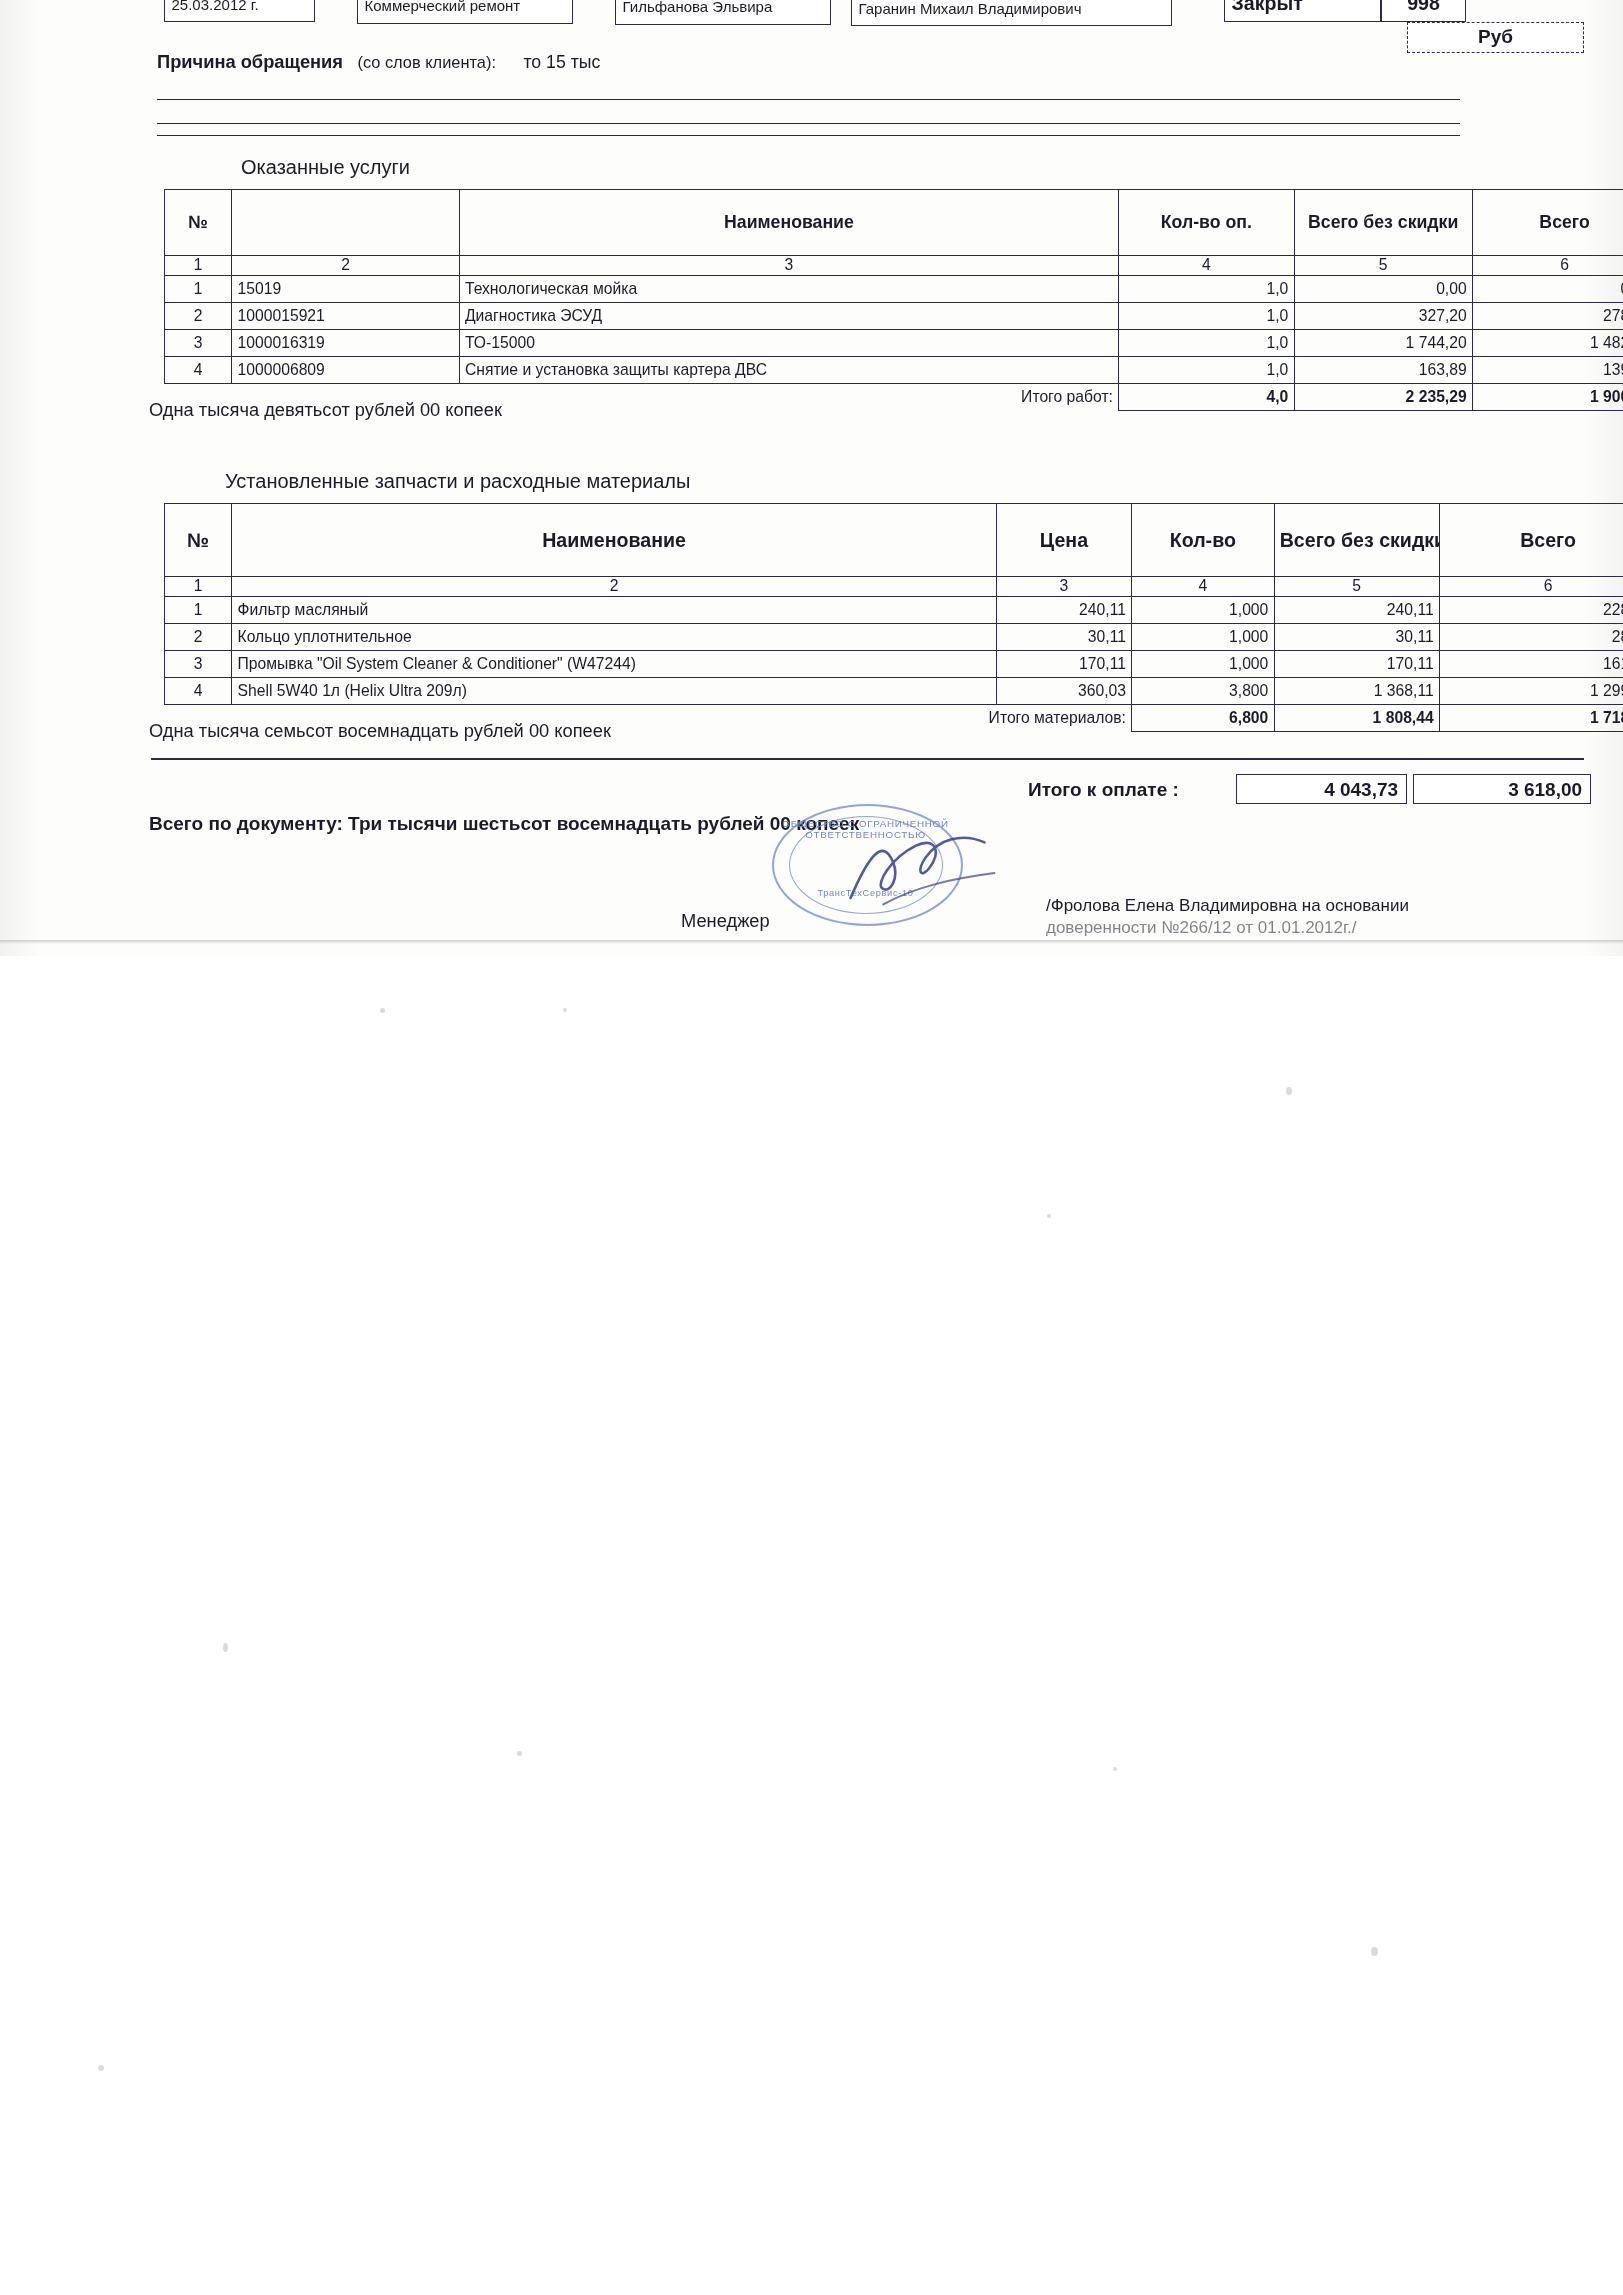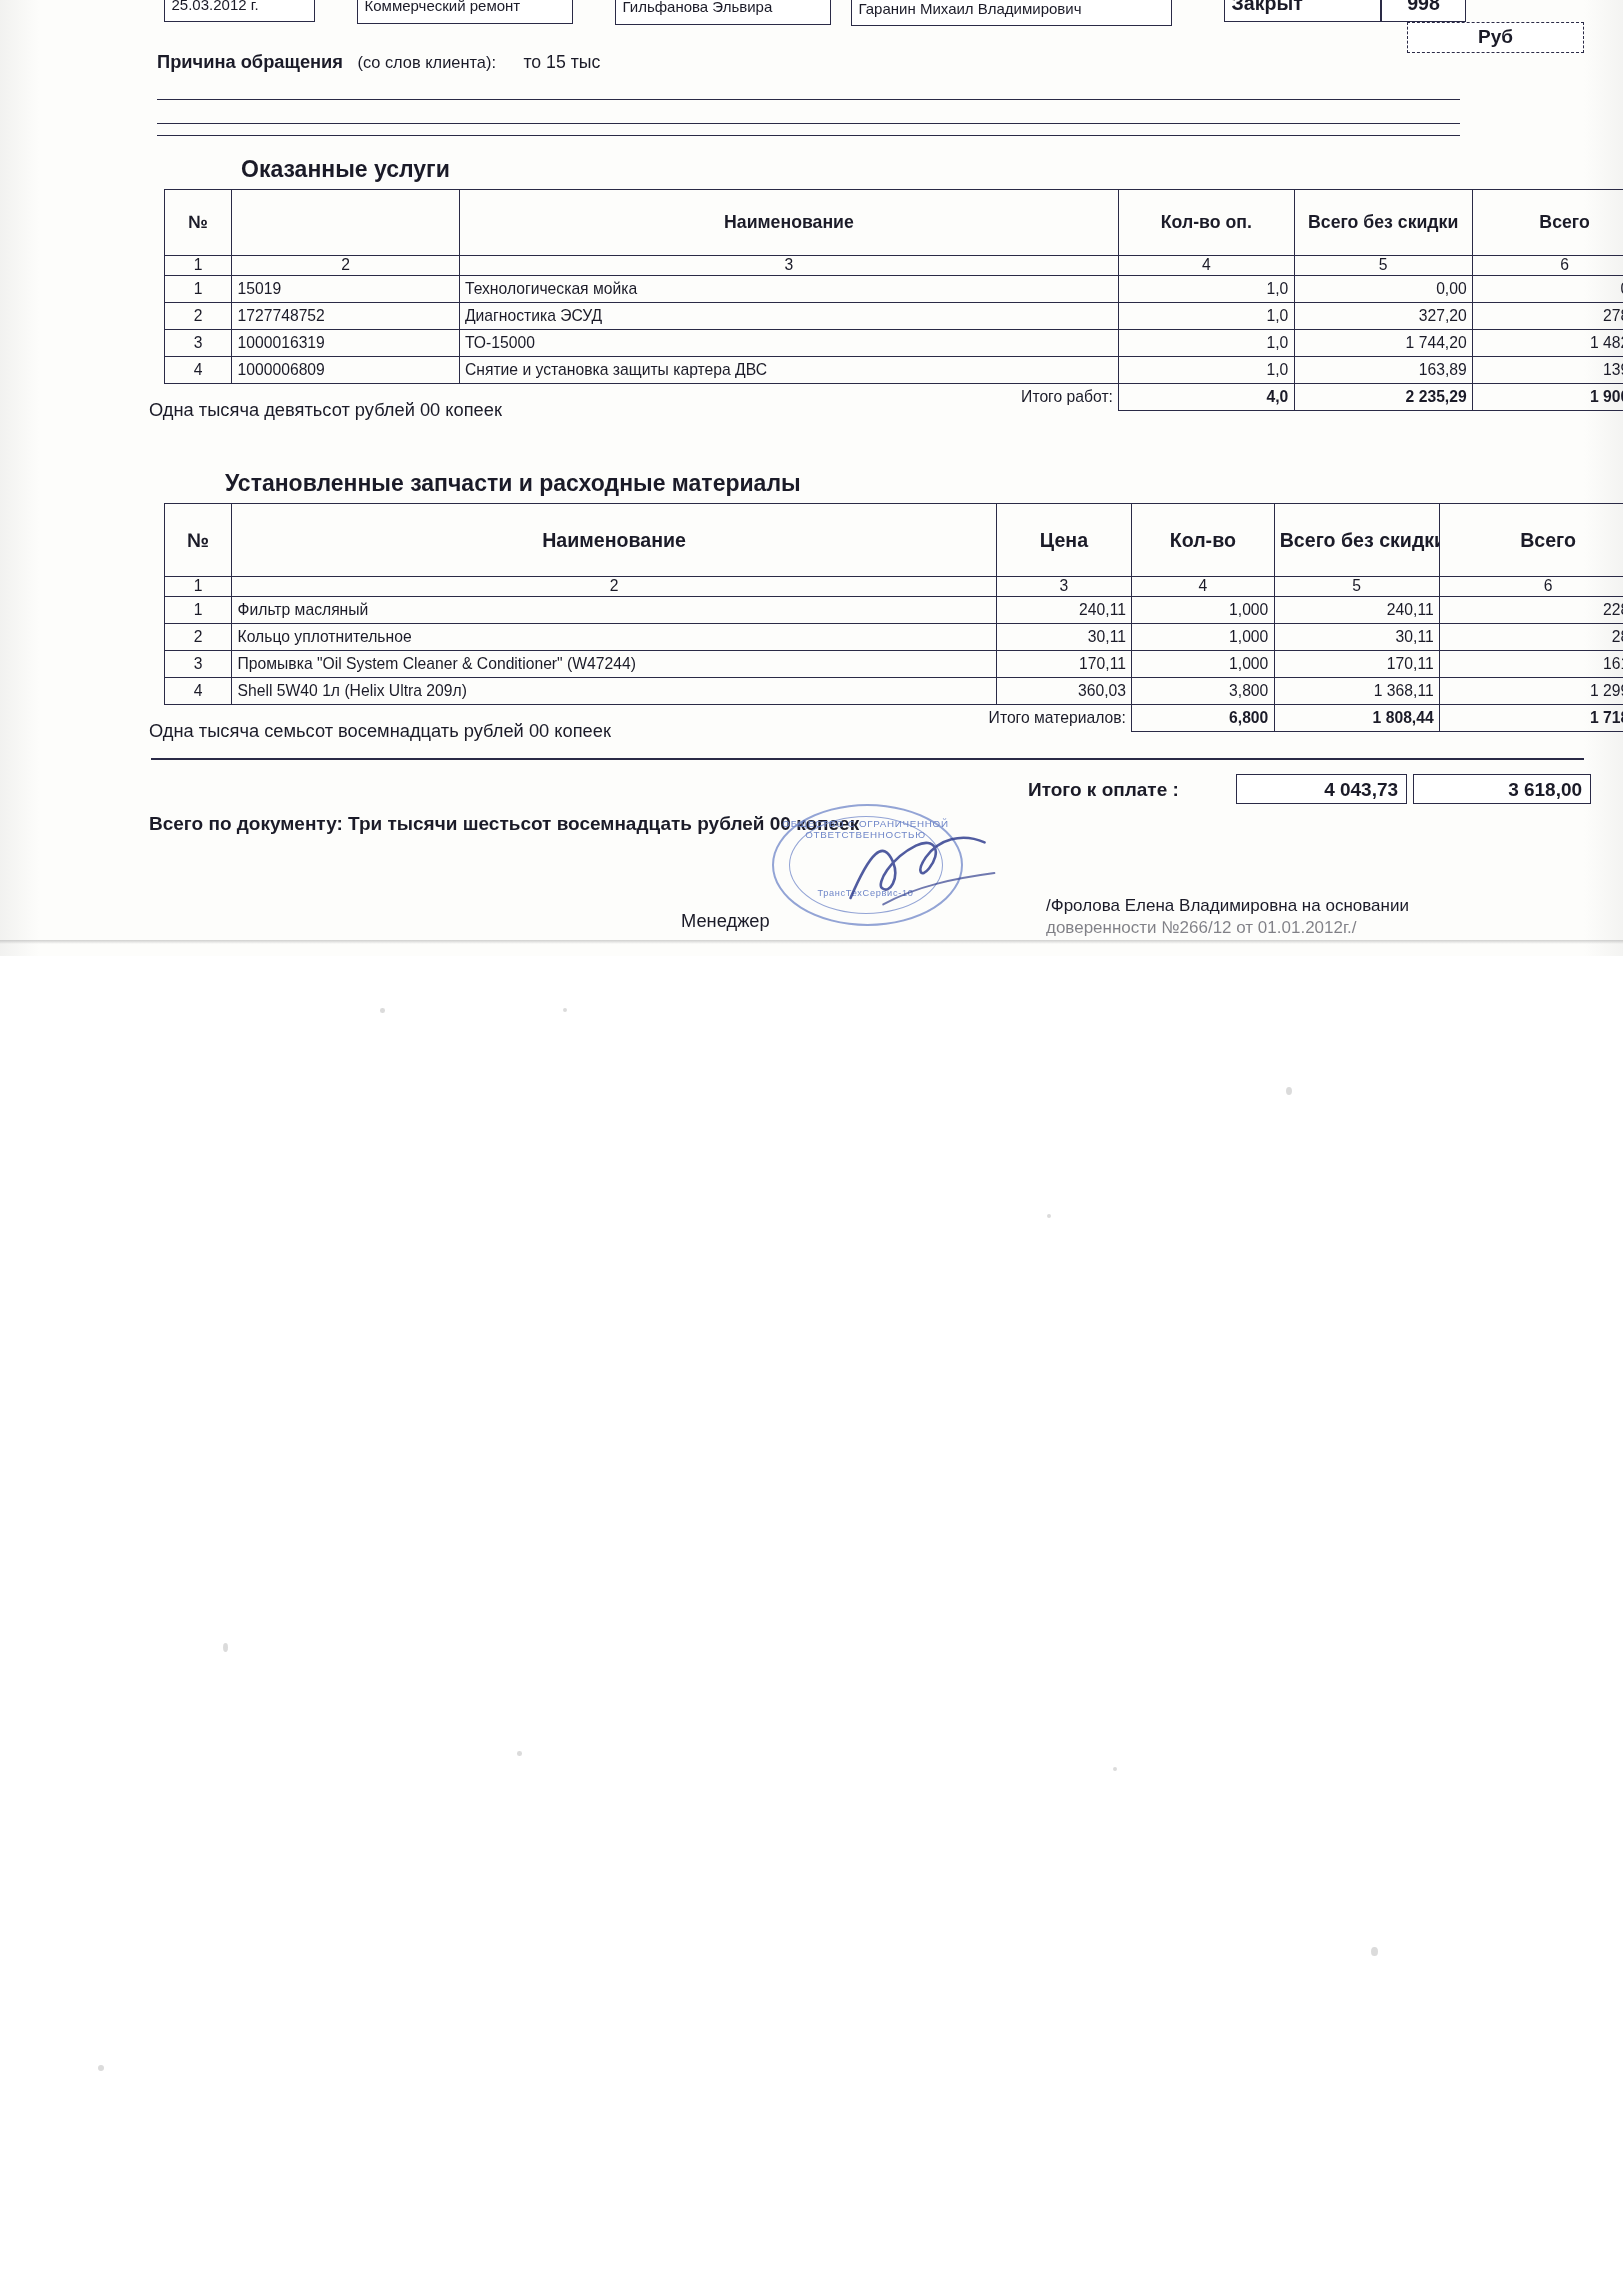--- a/index.html
+++ b/index.html
@@ -99,22 +99,22 @@
     background: #2a2a46;
     height: 1.3px;
   }
   .rule-1 { left: 157px; top: 99px;  width: 1303px; }
   .rule-2 { left: 157px; top: 123px;  width: 1303px; }
   .rule-3 { left: 157px; top: 135px;  width: 1303px; }
 
   
   .section-caption {
     position: absolute;
-    font-size: 23px;
-    font-weight: bold;
+    font-size: 20px;
+    font-weight: normal;
     color: #1b1b28;
   }
   #cap-services { left: 241px; top: 156px; }
   #cap-parts    { left: 225px; top: 470px; }
 
   
   table.doc {
     position: absolute;
     border-collapse: collapse;
     background: transparent;
@@ -335,21 +335,21 @@
     <tr class="data">
       <td class="center">1</td>
       <td>15019</td>
       <td>Технологическая мойка</td>
       <td class="right">1,0</td>
       <td class="right">0,00</td>
       <td class="right">0,00</td>
     </tr>
     <tr class="data">
       <td class="center">2</td>
-      <td>1727748752</td>
+      <td>1000015921</td>
       <td>Диагностика ЭСУД</td>
       <td class="right">1,0</td>
       <td class="right">327,20</td>
       <td class="right">278,12</td>
     </tr>
     <tr class="data">
       <td class="center">3</td>
       <td>1000016319</td>
       <td>ТО-15000</td>
       <td class="right">1,0</td>

